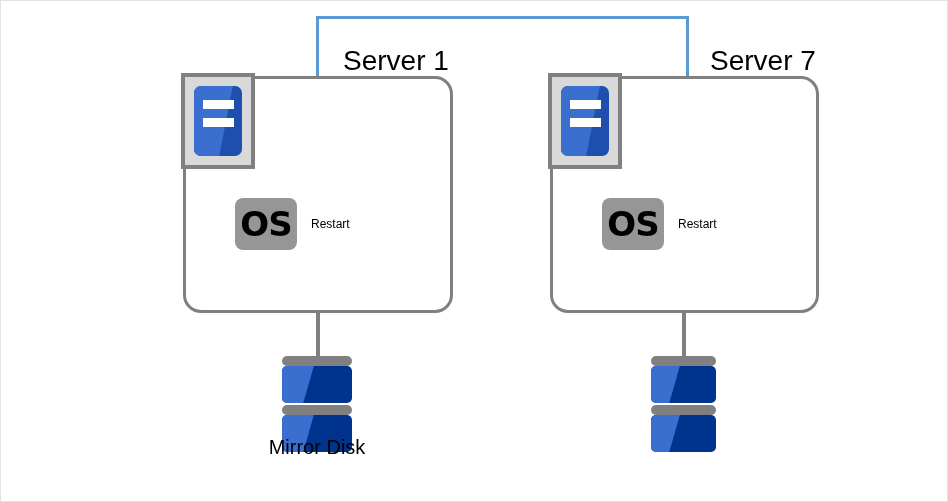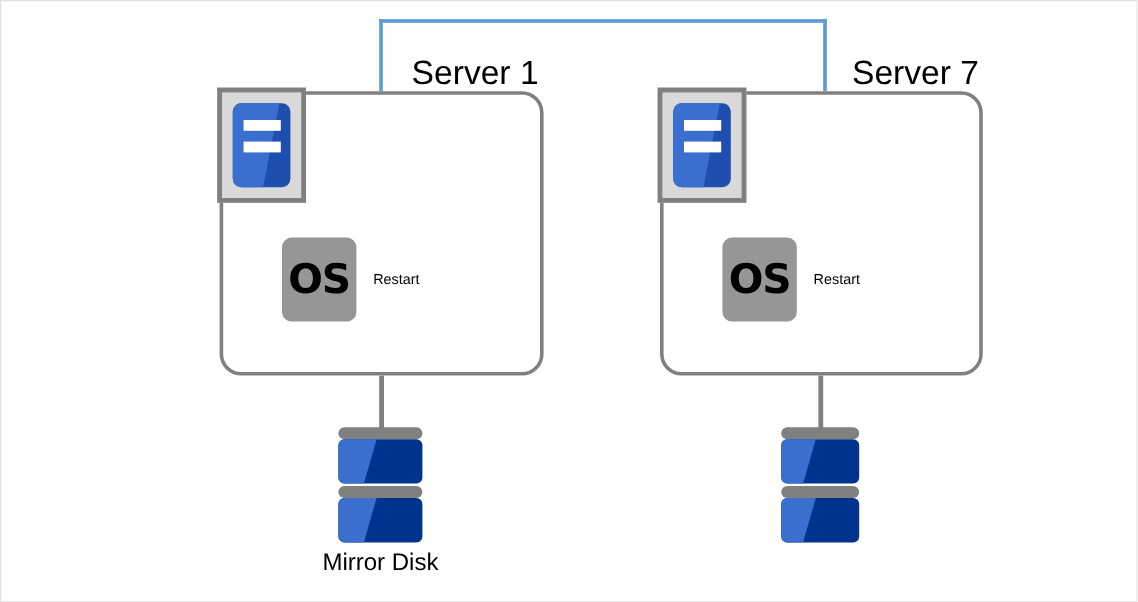--- a/index.html
+++ b/index.html
@@ -88,21 +88,21 @@
   .badge-bar.b2 { top: 32px; }
 
   
   .os-group {
     position: absolute;
     display: flex;
     align-items: center;
   }
   .os-icon {
     width: 62px;
-    height: 70px;
+    height: 52px;
     background: #969696;
     border-radius: 8px;
     display: flex;
     align-items: center;
     justify-content: center;
   }
   .os-icon-text {
     font-family: "DejaVu Sans", sans-serif;
     font-weight: bold;
     font-size: 34px;
@@ -193,21 +193,21 @@
 
   <div class="disk-stem" style="left:315px; top:312px; height:45px;"></div>
 
   <div class="disk" style="left:281px; top:355px; width:70px; height:96px;">
     <div class="disk-cap" style="top:0px;"></div>
     <div class="disk-platter" style="top:10px; height:37px;"></div>
     <div class="disk-cap" style="top:49px;"></div>
     <div class="disk-platter" style="top:59px; height:37px;"></div>
   </div>
 
-  <div class="disk-label" style="left:216px; top:458px; width:200px;">Mirror Disk</div>
+  <div class="disk-label" style="left:216px; top:436px; width:200px;">Mirror Disk</div>
 
   <div class="server-label" style="left:709px; top:46px;">Server 7</div>
 
   <div class="server-box" style="left:549px; top:75px; width:269px; height:237px;"></div>
 
   <div class="server-badge" style="left:547px; top:72px;">
     <div class="server-badge-inner">
       <div class="badge-bar b1"></div>
       <div class="badge-bar b2"></div>
     </div>

